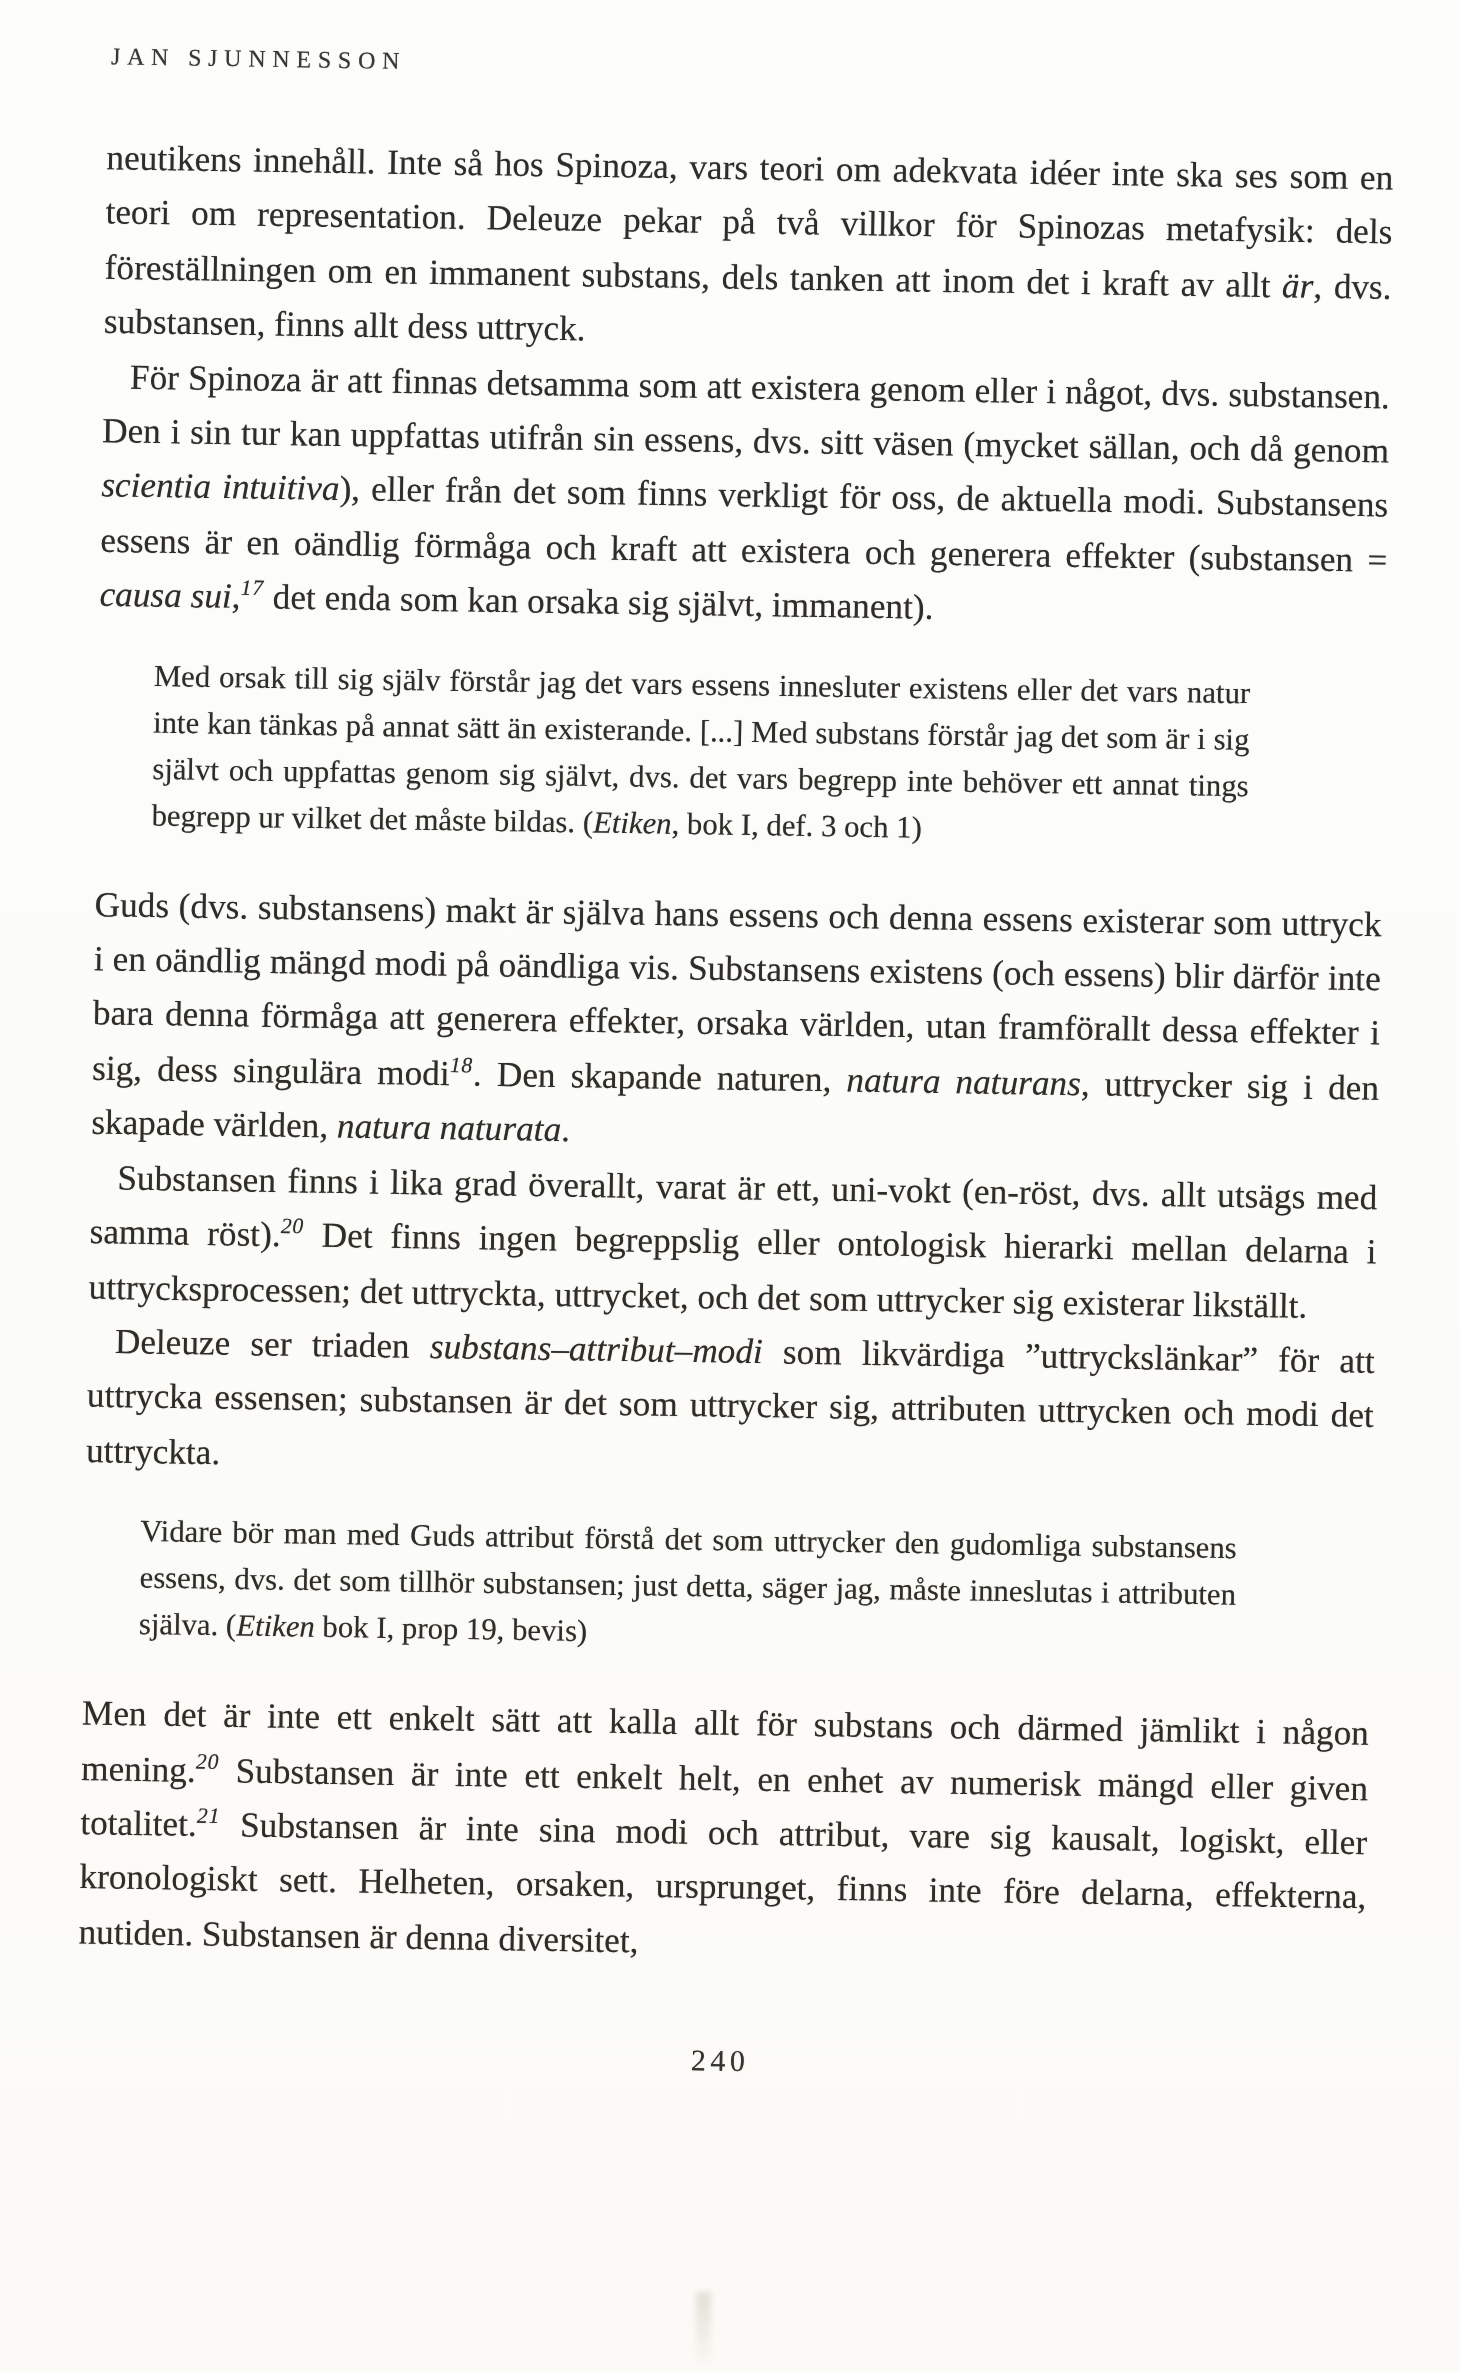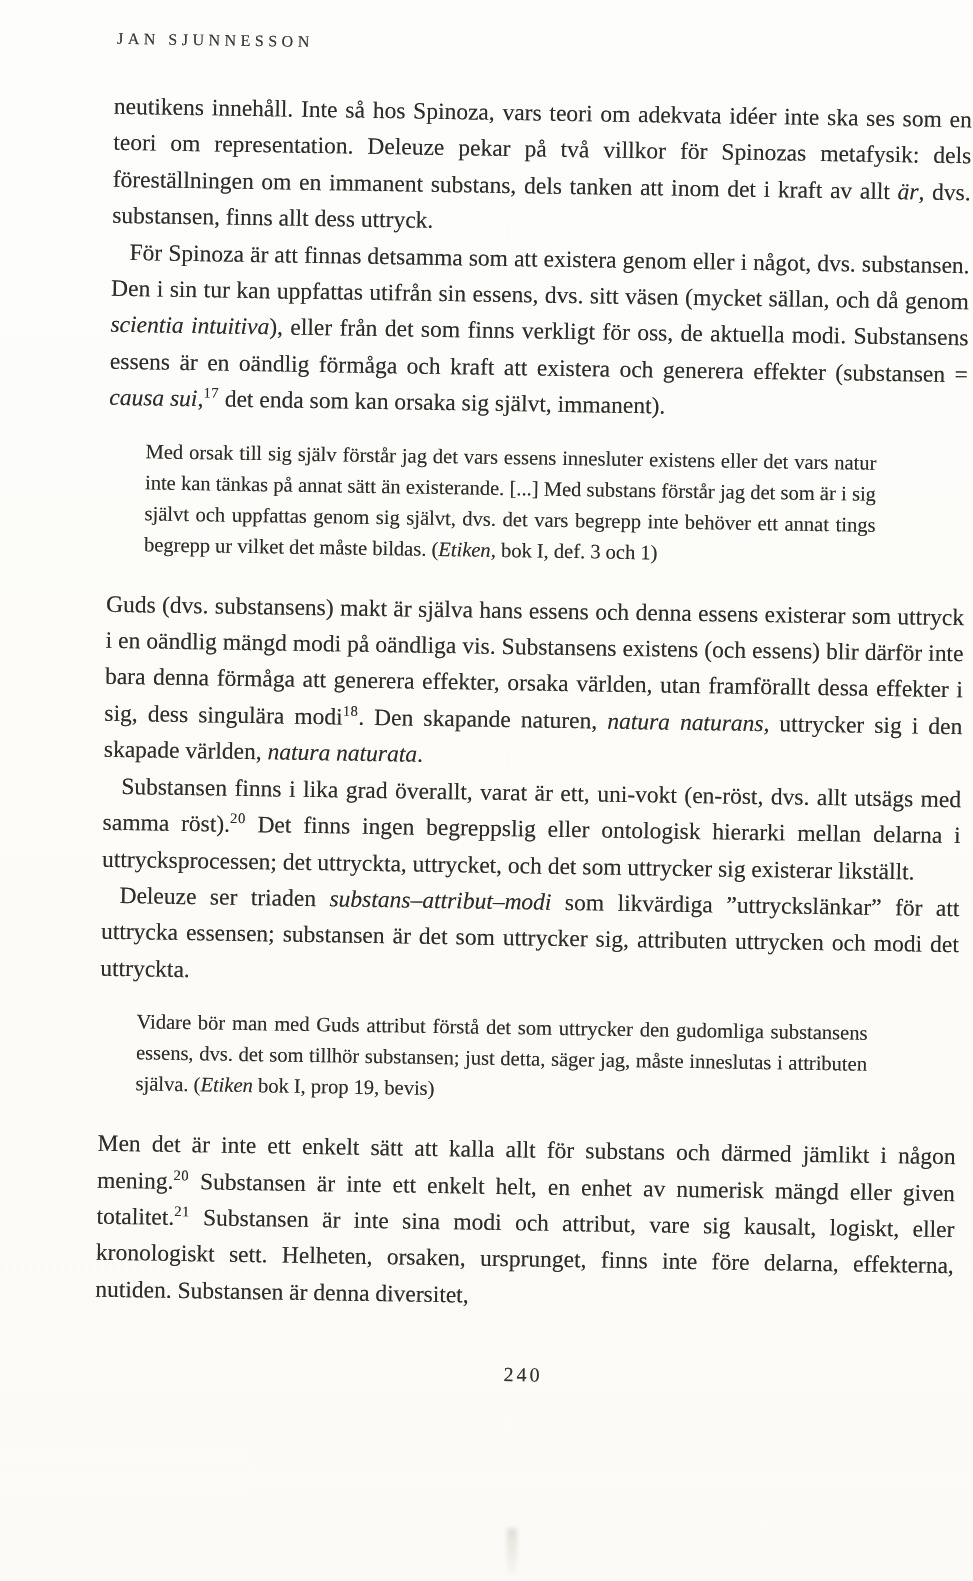--- a/index.html
+++ b/index.html
@@ -7,21 +7,20 @@
     width: 973px;
     height: 1581px;
     overflow: hidden;
     background: linear-gradient(180deg, #fdfdfb 0%, #fbfaf6 100%);
     font-family: "Liberation Serif", "DejaVu Serif", serif;
     color: #2f2d28;
   }
   .page {
     position: absolute;
     inset: 0;
-    margin-left: 43px;
   }
   .scan {
     position: absolute;
     left: 72px;
     top: 30px;
     width: 858px;
     transform: rotate(0.9deg);
     transform-origin: 10px 10px;
     text-shadow: 0 0 0.6px rgba(47,45,40,0.55);
   }
@@ -43,20 +42,21 @@
     line-height: 31px;
     text-align: justify;
     margin: 20px 90px 26px 37px;
   }
   em { font-style: italic; }
   sup {
     font-size: 62%;
     line-height: 0;
     vertical-align: super;
     letter-spacing: 0.5px;
+    font-style: italic;
   }
   .page-footer {
     margin-top: 50px;
     width: 100%;
     text-align: center;
     font-size: 20px;
     letter-spacing: 3px;
     color: #35332d;
   }
   .smudge {

